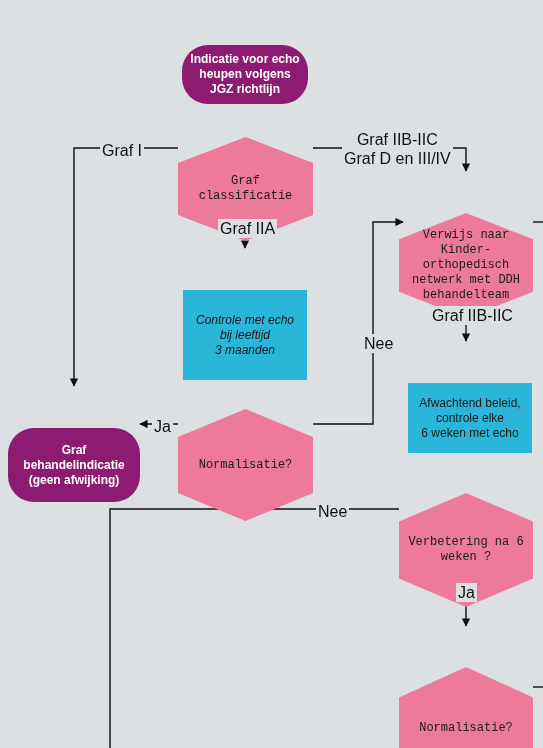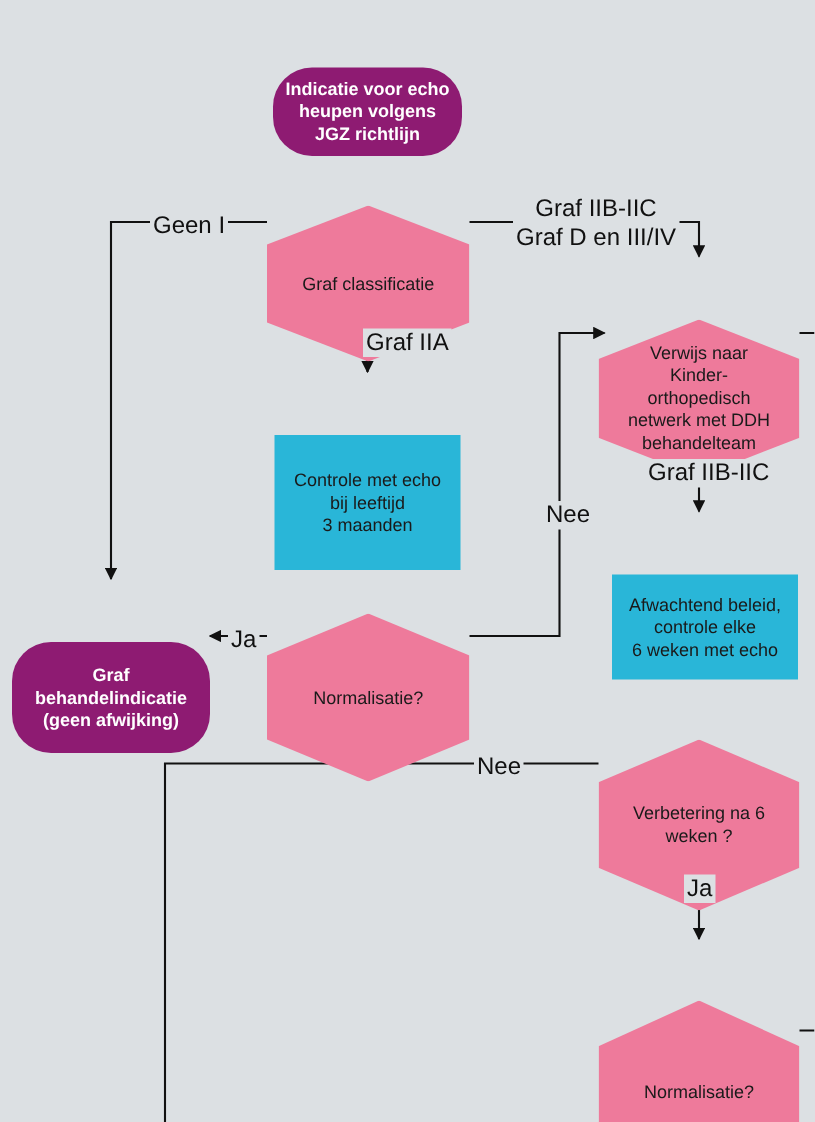--- a/index.html
+++ b/index.html
@@ -51,20 +51,21 @@
     font-size: 12px;
     font-weight: bold;
   }
 
   
   .n-decision {
     background: #ee7a9b;
     color: #1a1a1a;
     font-size: 12px;
     clip-path: polygon(50% 0%, 100% 25%, 100% 75%, 50% 100%, 0% 75%, 0% 25%);
+    font-family: Liberation Mono, monospace;
   }
 
   
   .n-process {
     background: #29b6d8;
     color: #1a1a1a;
     font-size: 12px;
   }
 
   .edge-label {
@@ -132,21 +133,21 @@
   </div>
 
   <div class="node n-decision" style="left:399px; top:172px; width:134px; height:105px;">
     <span class="label">Verwijs naar
 Kinder-
 orthopedisch
 netwerk met DDH
 behandelteam</span>
   </div>
 
-  <div class="node n-process" style="left:183px; top:249px; width:124px; height:90px;">
+  <div class="node n-process" style="left:183px; top:249px; width:124px; height:90px;font-style:italic;">
     <span class="label">Controle met echo
 bij leeftijd
 3 maanden</span>
   </div>
 
   <div class="node n-process" style="left:408px; top:342px; width:124px; height:70px;">
     <span class="label">Afwachtend beleid,
 controle elke
 6 weken met echo</span>
   </div>
@@ -163,26 +164,26 @@
 
   <div class="node n-decision" style="left:399px; top:452px; width:134px; height:114px;">
     <span class="label">Verbetering na 6
 weken ?</span>
   </div>
 
   <div class="node n-decision" style="left:399px; top:626px; width:134px; height:122px;">
     <span class="label">Normalisatie?</span>
   </div>
 
-  <div class="edge-label" style="left:100px; top:141px;">Geen I</div>
+  <div class="edge-label" style="left:100px; top:141px;">Graf I</div>
 
   <div class="edge-label" style="left:342px; top:130px;">Graf IIB-IIC
 Graf D en III/IV</div>
 
-  <div class="edge-label" style="left:218px; top:219px;margin-left:24px;">Graf IIA</div>
+  <div class="edge-label" style="left:218px; top:219px;">Graf IIA</div>
 
   <div class="edge-label" style="left:430px; top:306px;">Graf IIB-IIC</div>
 
   <div class="edge-label" style="left:152px; top:417px;">Ja</div>
 
   <div class="edge-label" style="left:362px; top:334px;">Nee</div>
 
   <div class="edge-label" style="left:316px; top:502px;">Nee</div>
 
   <div class="edge-label" style="left:456px; top:583px;">Ja</div>

